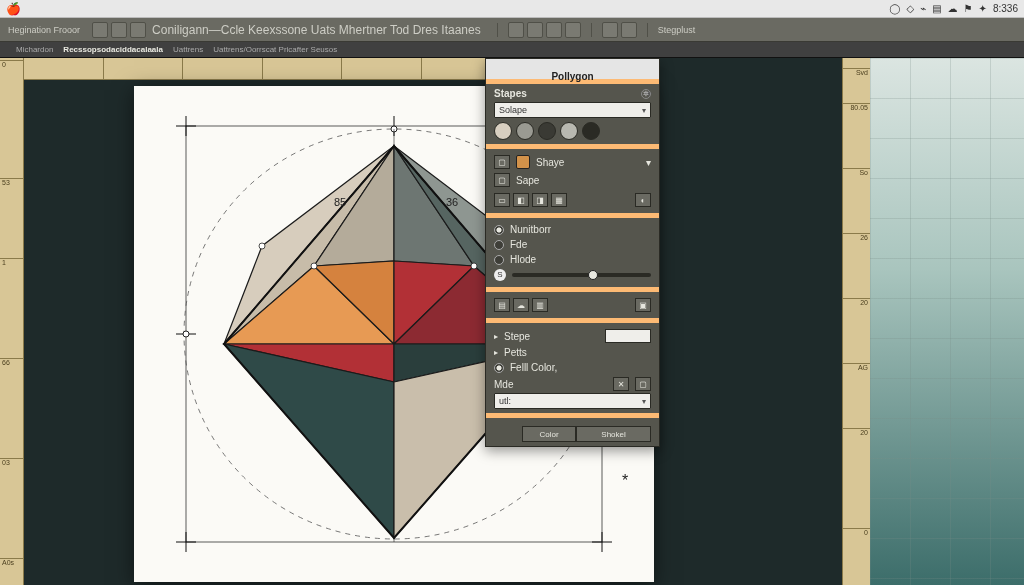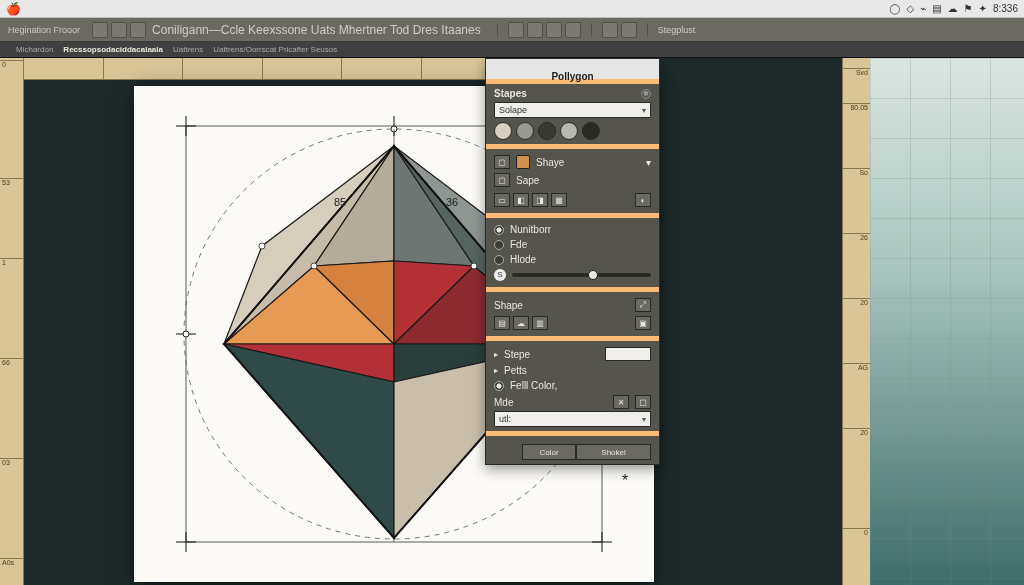--- a/index.html
+++ b/index.html
@@ -269,24 +269,20 @@
           </div>
         <div class="row">
             <span style="width:12px;height:12px;border-radius:50%;background:#eee;color:#333;font-size:8px;text-align:center;line-height:12px">S</span>
             <div class="slider">
               <span class="thumb"></span>
             </div>
           </div>
       </div>
 
       <div class="panel-section">
-        <div class="row">
-            <span>Shape</span>
-            <span style="margin-left:auto" class="iconbox">⤢</span>
-          </div>
         <div class="row" style="gap:3px">
           <span class="iconbox">▤</span>
           <span class="iconbox">☁</span>
           <span class="iconbox">▥</span>
           <span style="flex:1"></span>
           <span class="iconbox">▣</span>
         </div>
       </div>
 
       <div class="panel-section">

